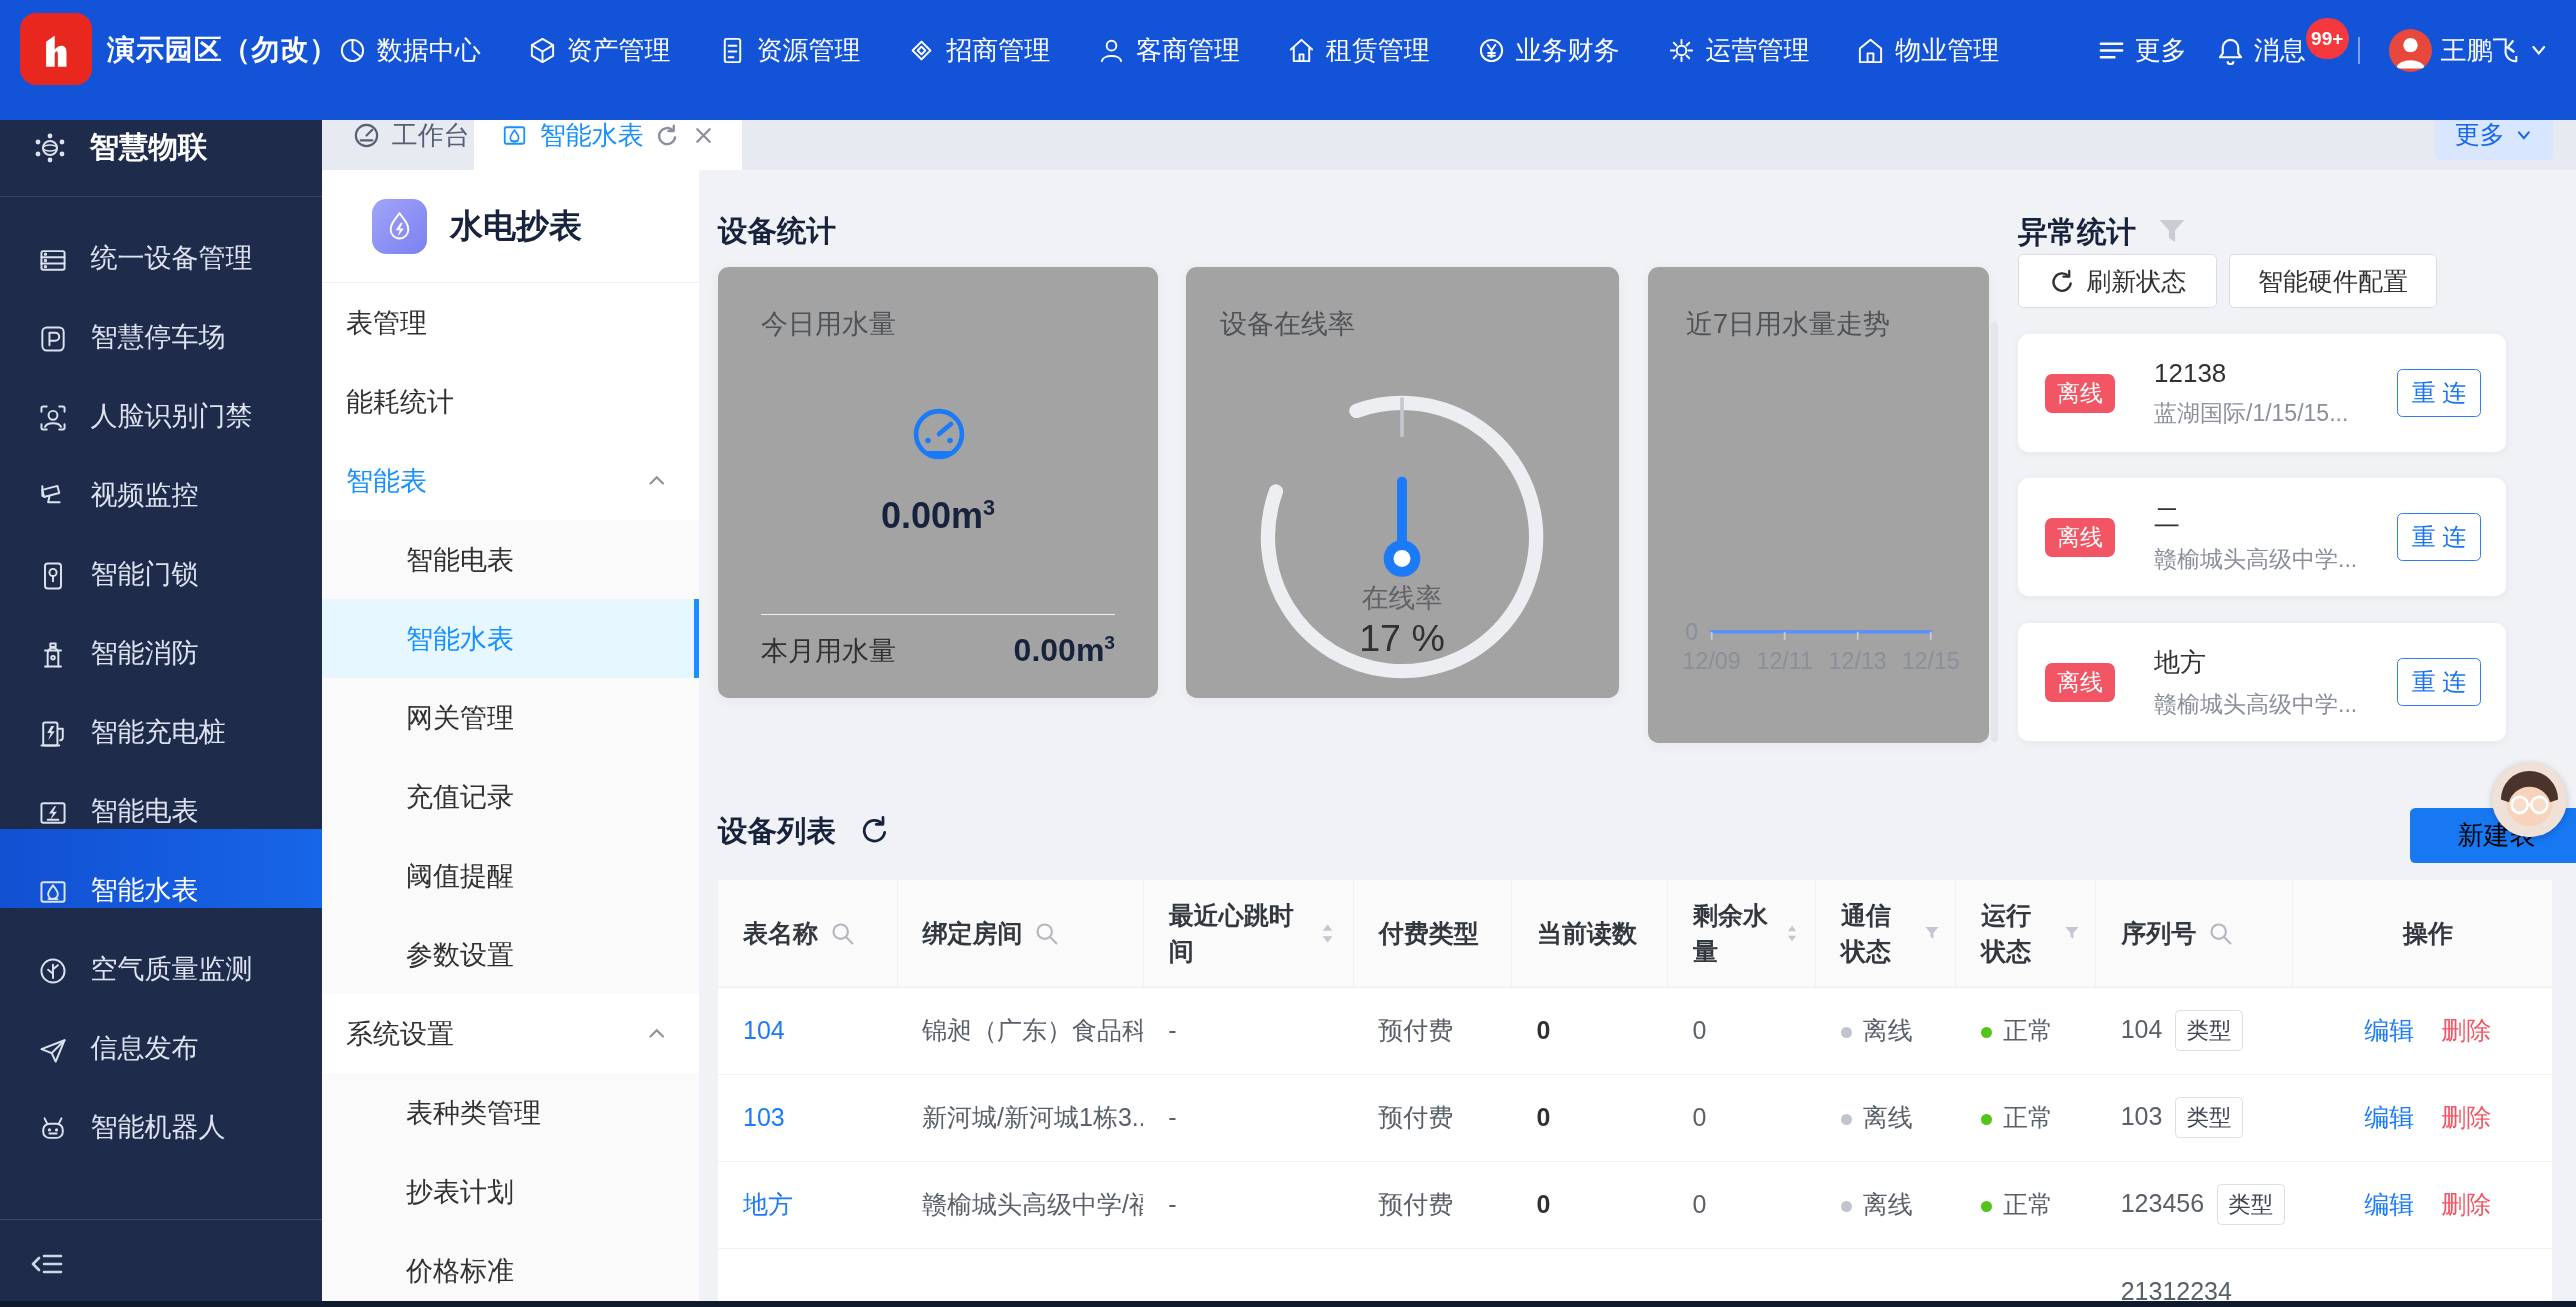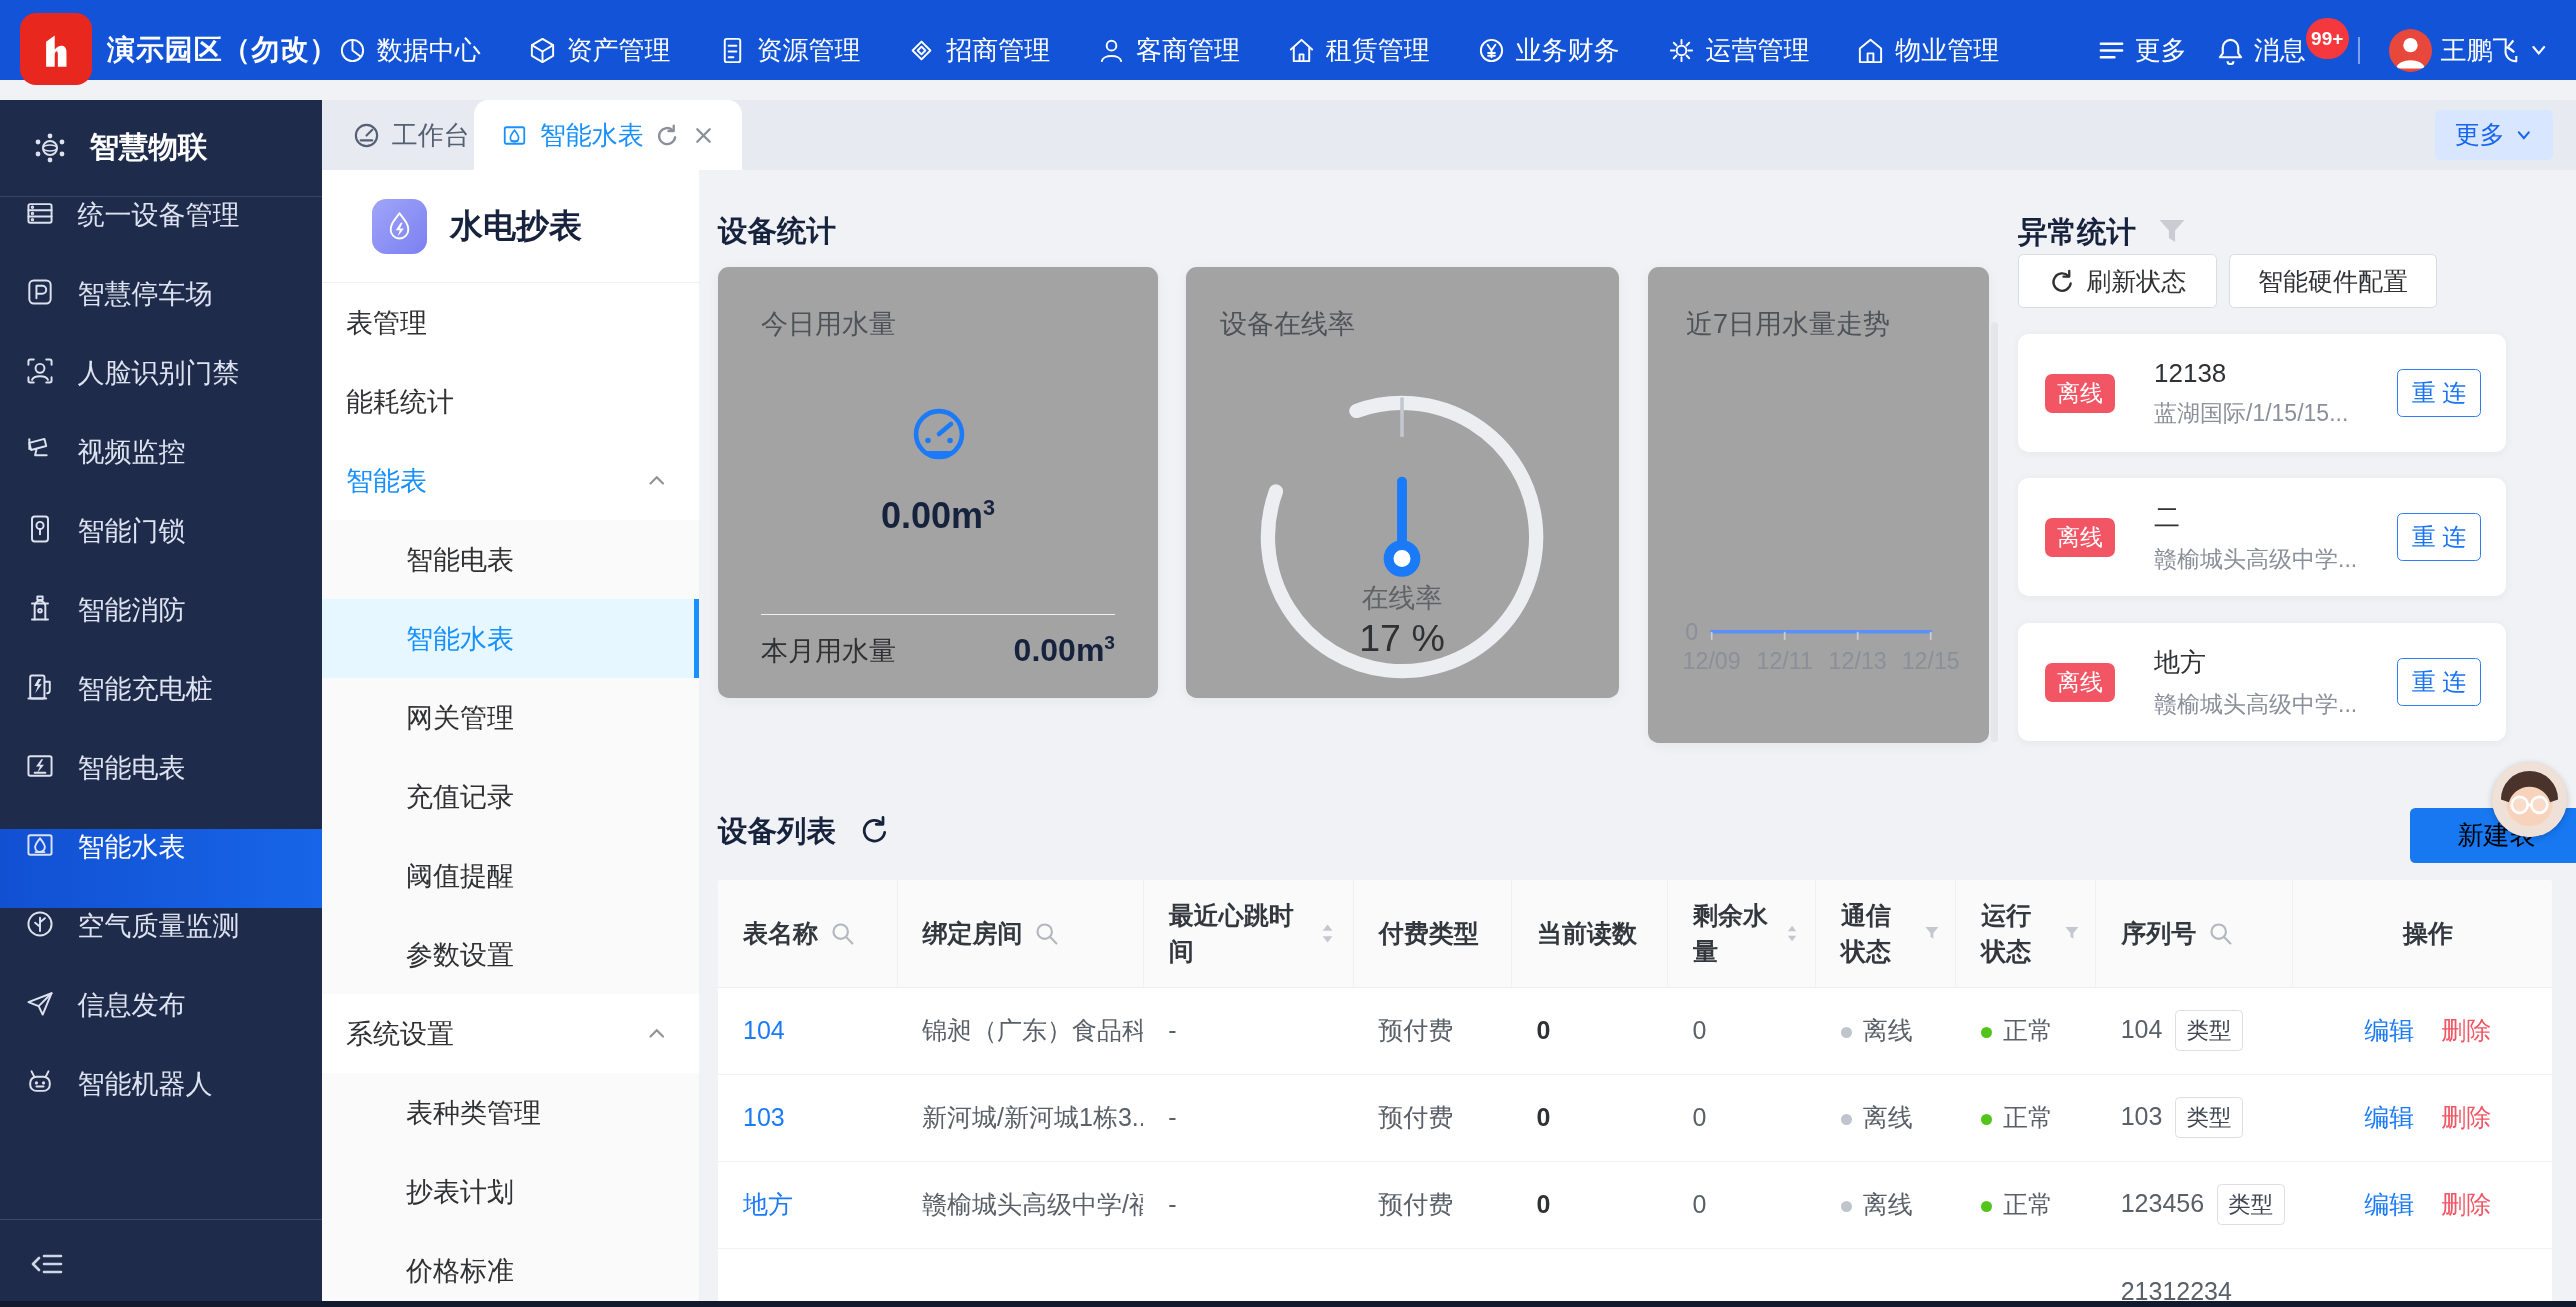--- a/index.html
+++ b/index.html
@@ -1,40 +1,40 @@
 <!DOCTYPE html>
 <html style="font-size:14.3px"><head>
 <meta charset="utf-8">
 <style>
   *{margin:0;padding:0;box-sizing:border-box;}
   html,body{width:2576px;height:1308px;overflow:hidden;background:#f0f2f5;
     font-family:"Liberation Sans","DejaVu Sans",sans-serif;color:#303133;}
 
   
-  #navbar{position:absolute;left:0;top:0;width:2576px;height:80px;background:#1253d8;z-index:30;padding-left:32px;}
+  #navbar{position:absolute;left:0;top:0;width:2576px;height:120px;background:#1253d8;z-index:30;padding-left:32px;}
   #logo{position:absolute;left:19.7px;top:13.4px;width:72px;height:72px;background:#e8271f;border-radius:16px;
     display:flex;align-items:center;justify-content:center;}
   #brand{position:absolute;left:107px;top:0;height:100px;display:flex;align-items:center;
     font-size:28px;font-weight:bold;color:#fff;letter-spacing:0.9px;}
   #nav-menu{position:absolute;left:338px;top:0;height:100px;display:flex;align-items:center;gap:47px;}
   .nav-item{display:flex;align-items:center;gap:9.8px;font-size:26px;color:#fff;cursor:pointer;white-space:nowrap;}
   #nav-right{position:absolute;right:27px;top:0;height:100px;display:flex;align-items:center;gap:29px;color:#fff;}
   .nav-right-item{display:flex;align-items:center;gap:9px;font-size:26px;cursor:pointer;}
   #msg-wrap{position:relative;}
   #msg-badge{position:absolute;top:-14.3px;right:-43px;min-width:41px;height:41px;border-radius:20.6px;
     background:#f5383d;color:#fff;font-size:19px;font-weight:bold;display:flex;align-items:center;justify-content:center;padding:0 5.4px;}
   #nav-divider{width:1.8px;height:27px;background:rgba(255,255,255,.45);margin-left:23px;}
   #nav-avatar{width:43px;height:43px;border-radius:50%;background:#e8483c;display:flex;align-items:center;justify-content:center;overflow:hidden;}
 
   
   #sidebar{position:absolute;left:0;top:100px;width:322px;height:1208px;background:#1f2b4a;z-index:20;}
   #sidebar-header{height:97px;display:flex;align-items:center;gap:21.5px;padding-left:32px;
     border-bottom:0.9px solid rgba(255,255,255,.12);}
   #sidebar-title{font-size:29.5px;font-weight:bold;color:#fff;}
-  .side-item{height:79px;display:flex;align-items:flex-start;gap:21.5px;padding-left:24px;
+  .side-item{height:79px;display:flex;align-items:flex-end;gap:21.5px;padding-left:37px;
     font-size:27px;color:#dde3f0;cursor:pointer;}
   .side-item.active{background:linear-gradient(90deg,#1250d2,#1765e8);color:#fff;}
   #sidebar-footer{position:absolute;left:0;bottom:0;width:322px;height:89px;border-top:0.9px solid rgba(255,255,255,.14);
     display:flex;align-items:center;padding-left:30px;}
 
   
   #tabbar{position:absolute;left:322px;top:100px;width:2254px;height:70px;background:#e8eaf1;z-index:10;}
   #tab-workbench{position:absolute;left:30px;top:0;height:70px;display:flex;align-items:center;gap:10.7px;
     font-size:26px;color:#556073;cursor:pointer;}
   #tab-active{position:absolute;left:152px;top:0;width:268px;height:70px;background:#fff;border-radius:14.3px 14.3px 0 0;

